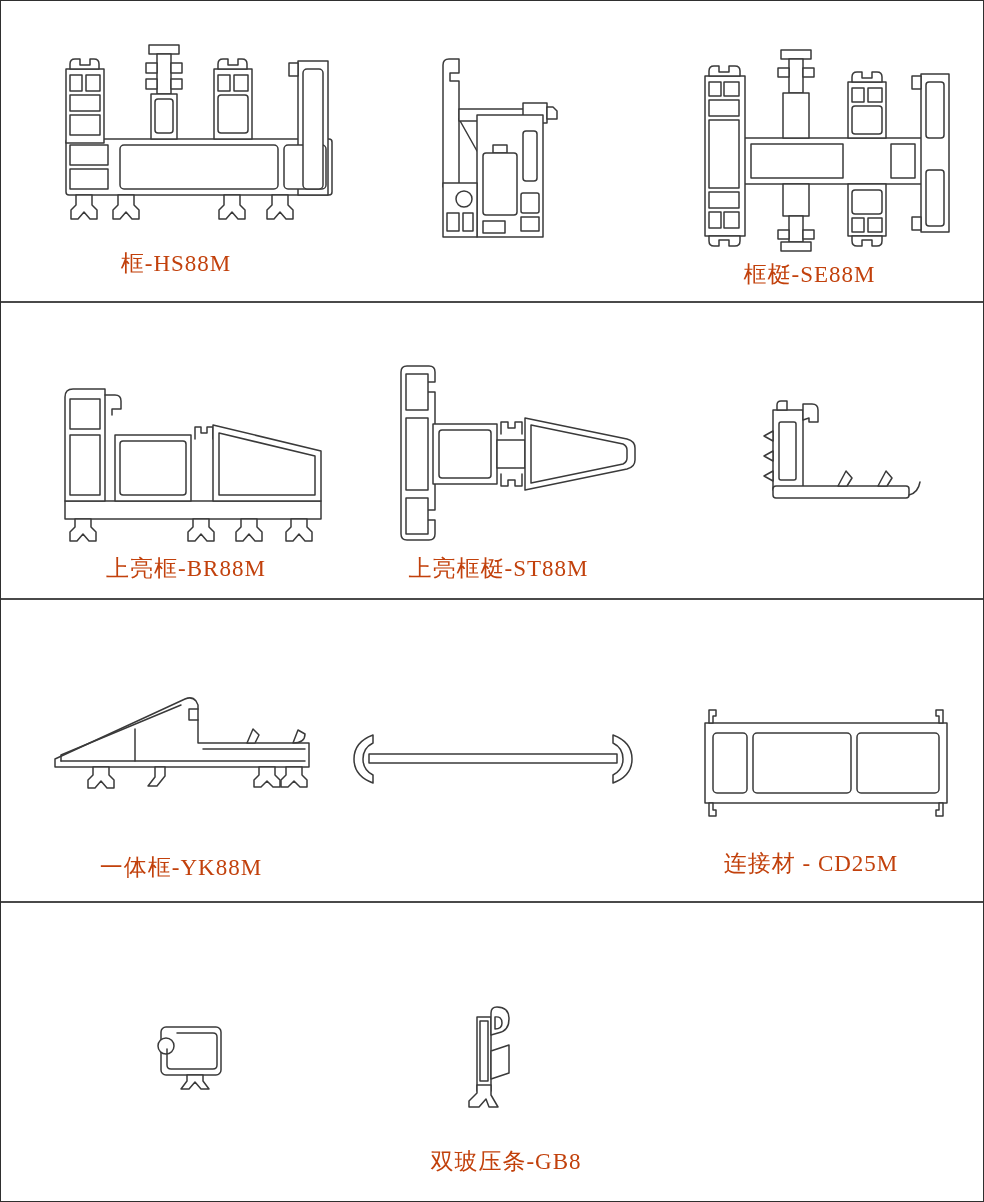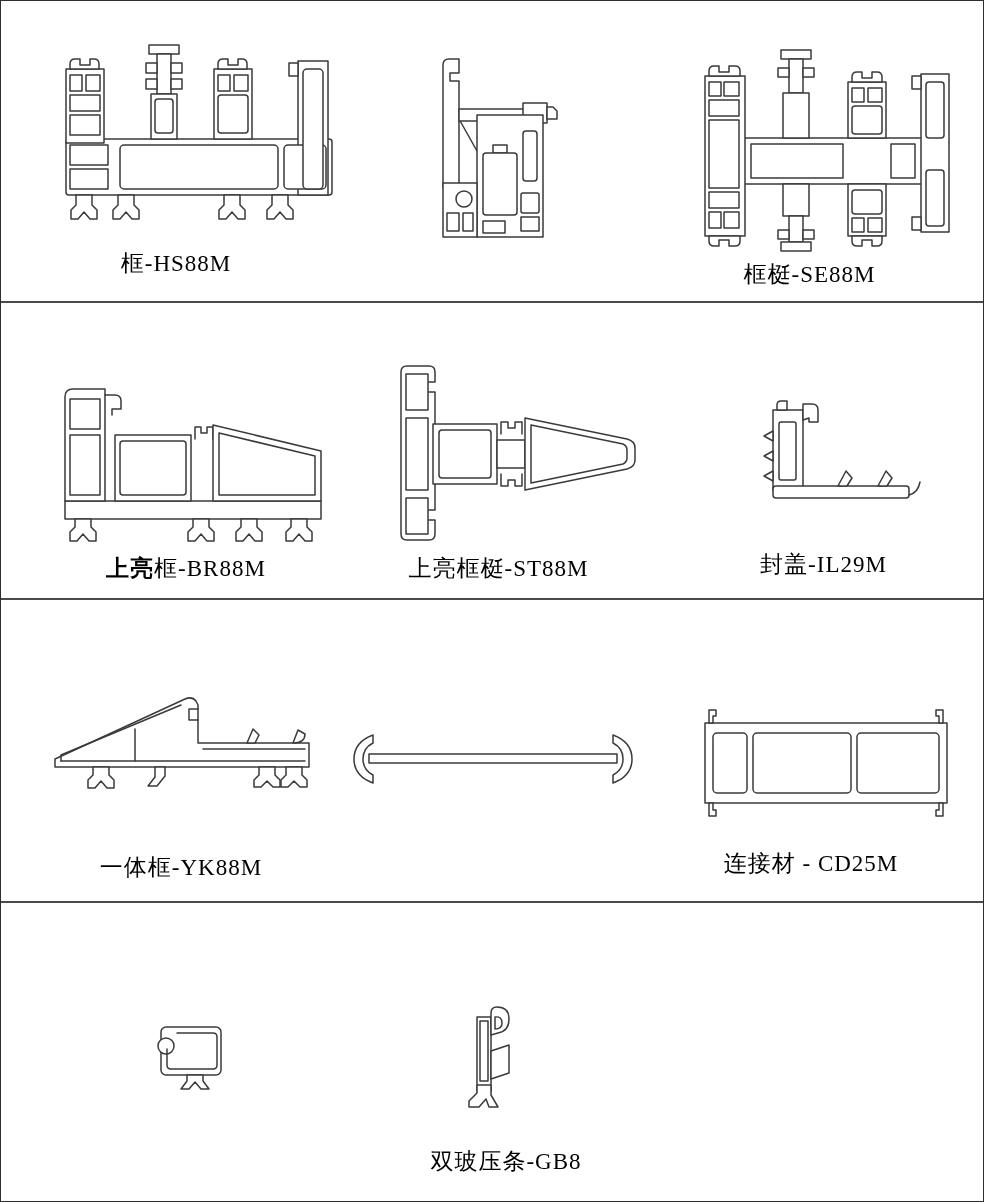--- a/index.html
+++ b/index.html
@@ -17,25 +17,25 @@
     border-top:2px solid #4a4a4a;
   }
   .drawing{position:absolute;}
   .drawing svg{display:block;}
   .ln{fill:#ffffff;stroke:#3a3a3a;stroke-width:1.5;stroke-linejoin:round;stroke-linecap:round;}
   .nf{fill:none;stroke:#3a3a3a;stroke-width:1.5;stroke-linejoin:round;stroke-linecap:round;}
   .plabel{
     position:absolute;
     text-align:center;
     font-size:23px;
-    color:#000000;
+    color:#c2410c;
     letter-spacing:1px;
     white-space:nowrap;
   }
-  .plabel .b{font-weight:bold;}
+  .plabel .b{font-weight:normal;}
 </style>
 </head>
 <body>
 
 <div id="page">
 
   <div class="divider" style="top:300px"></div>
   <div class="divider" style="top:597px"></div>
   <div class="divider" style="top:900px"></div>
 
@@ -294,21 +294,20 @@
 
 
   <div class="plabel" style="left:696px;top:258px;width:225px">框梃-SE88M</div>
 
   <div class="plabel" style="left:70px;top:552px;width:230px">
     <span class="b">上亮</span><span>框-BR88M</span>
   </div>
 
   <div class="plabel" style="left:375px;top:552px;width:245px">上亮框梃-ST88M</div>
 
-  <div class="plabel" style="left:710px;top:548px;width:225px">封盖-IL29M</div>
 
   <div class="plabel" style="left:65px;top:851px;width:230px">一体框-YK88M</div>
 
 
   <div class="plabel" style="left:690px;top:847px;width:240px">连接材 - CD25M</div>
 
 
   <div class="plabel" style="left:390px;top:1145px;width:230px">双玻压条-GB8</div>
 
 </div>

